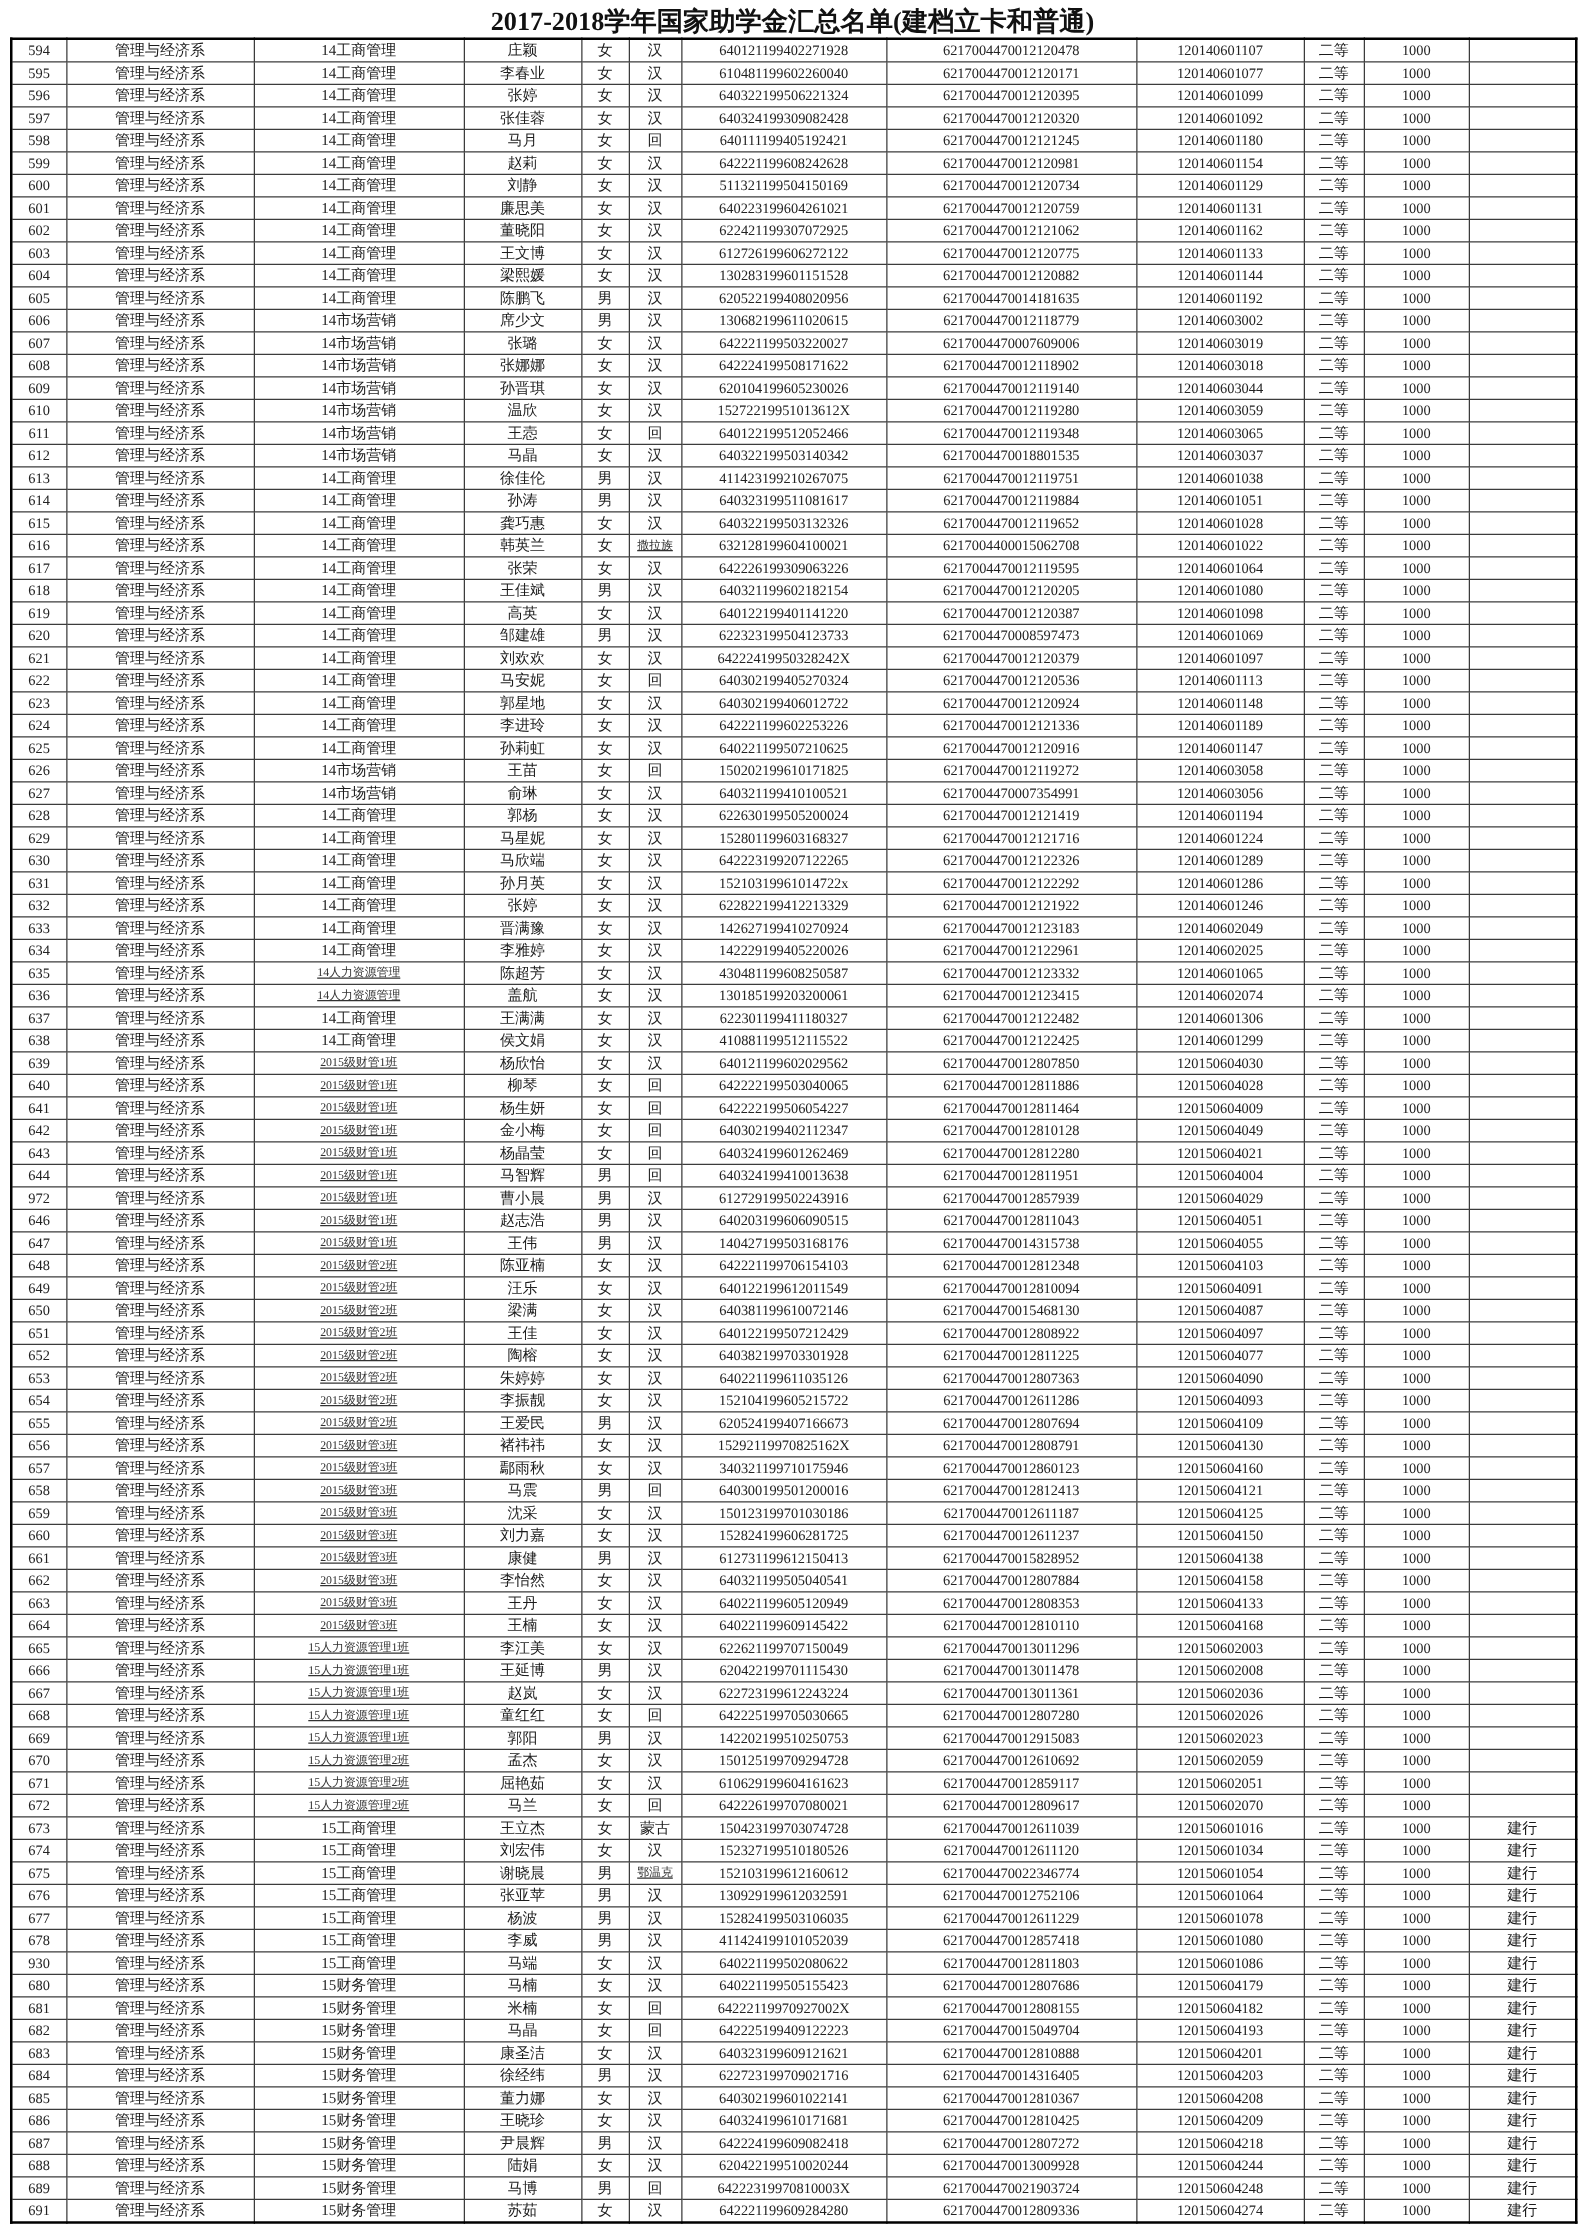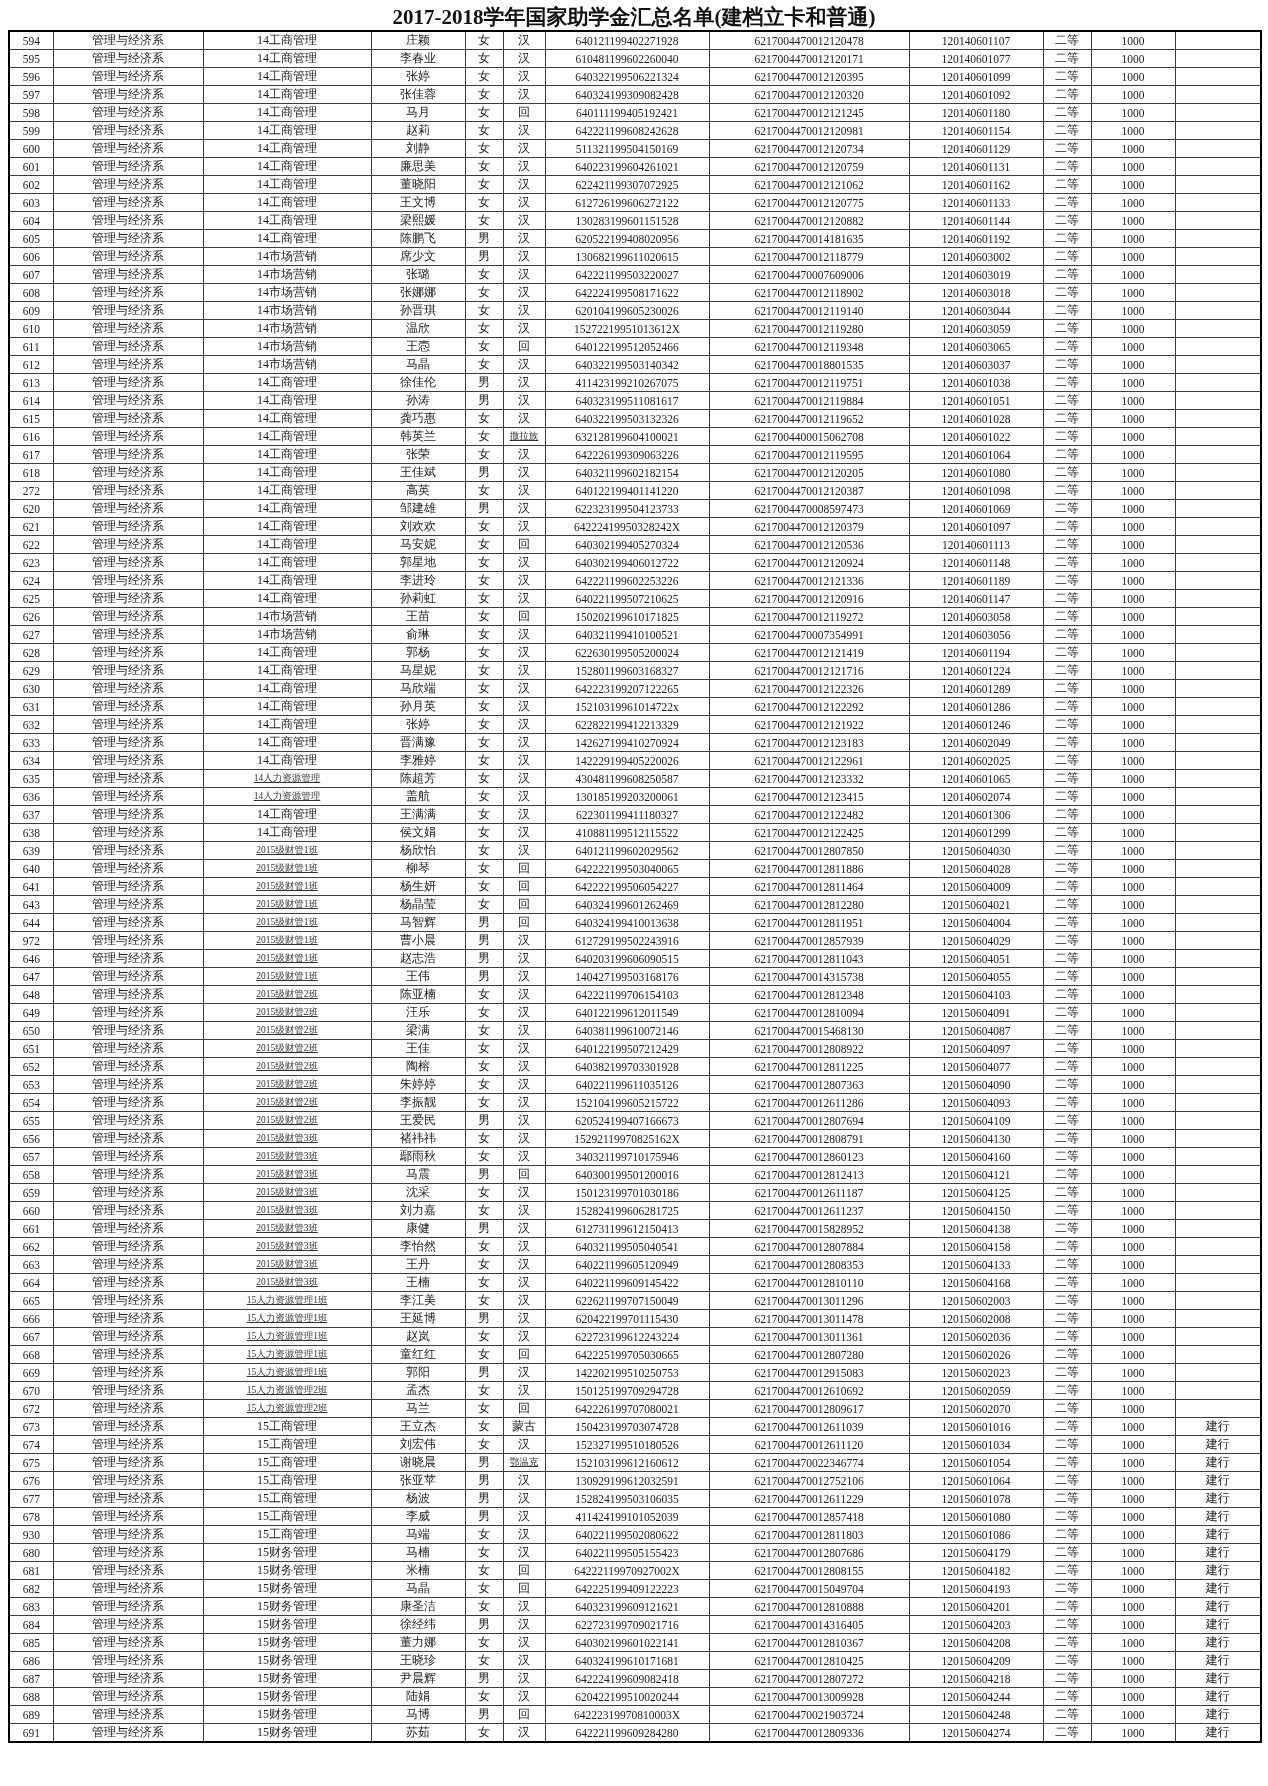--- a/index.html
+++ b/index.html
@@ -376,21 +376,21 @@
         <td>男</td>
         <td>汉</td>
         <td class="num">640321199602182154</td>
         <td class="num">6217004470012120205</td>
         <td class="num">120140601080</td>
         <td>二等</td>
         <td class="num">1000</td>
         <td></td>
       </tr>
       <tr>
-        <td class="num">272</td>
+        <td class="num">619</td>
         <td>管理与经济系</td>
         <td>14工商管理</td>
         <td class="cname">高英</td>
         <td>女</td>
         <td>汉</td>
         <td class="num">640122199401141220</td>
         <td class="num">6217004470012120387</td>
         <td class="num">120140601098</td>
         <td>二等</td>
         <td class="num">1000</td>
@@ -698,20 +698,34 @@
         <td>女</td>
         <td>回</td>
         <td class="num">642222199506054227</td>
         <td class="num">6217004470012811464</td>
         <td class="num">120150604009</td>
         <td>二等</td>
         <td class="num">1000</td>
         <td></td>
       </tr>
       <tr>
+        <td class="num">642</td>
+        <td>管理与经济系</td>
+        <td class="small">2015级财管1班</td>
+        <td class="cname">金小梅</td>
+        <td>女</td>
+        <td>回</td>
+        <td class="num">640302199402112347</td>
+        <td class="num">6217004470012810128</td>
+        <td class="num">120150604049</td>
+        <td>二等</td>
+        <td class="num">1000</td>
+        <td></td>
+      </tr>
+      <tr>
         <td class="num">643</td>
         <td>管理与经济系</td>
         <td class="small">2015级财管1班</td>
         <td class="cname">杨晶莹</td>
         <td>女</td>
         <td>回</td>
         <td class="num">640324199601262469</td>
         <td class="num">6217004470012812280</td>
         <td class="num">120150604021</td>
         <td>二等</td>
@@ -1085,20 +1099,34 @@
       <tr>
         <td class="num">670</td>
         <td>管理与经济系</td>
         <td class="small">15人力资源管理2班</td>
         <td class="cname">孟杰</td>
         <td>女</td>
         <td>汉</td>
         <td class="num">150125199709294728</td>
         <td class="num">6217004470012610692</td>
         <td class="num">120150602059</td>
+        <td>二等</td>
+        <td class="num">1000</td>
+        <td></td>
+      </tr>
+      <tr>
+        <td class="num">671</td>
+        <td>管理与经济系</td>
+        <td class="small">15人力资源管理2班</td>
+        <td class="cname">屈艳茹</td>
+        <td>女</td>
+        <td>汉</td>
+        <td class="num">610629199604161623</td>
+        <td class="num">6217004470012859117</td>
+        <td class="num">120150602051</td>
         <td>二等</td>
         <td class="num">1000</td>
         <td></td>
       </tr>
       <tr>
         <td class="num">672</td>
         <td>管理与经济系</td>
         <td class="small">15人力资源管理2班</td>
         <td class="cname">马兰</td>
         <td>女</td>

